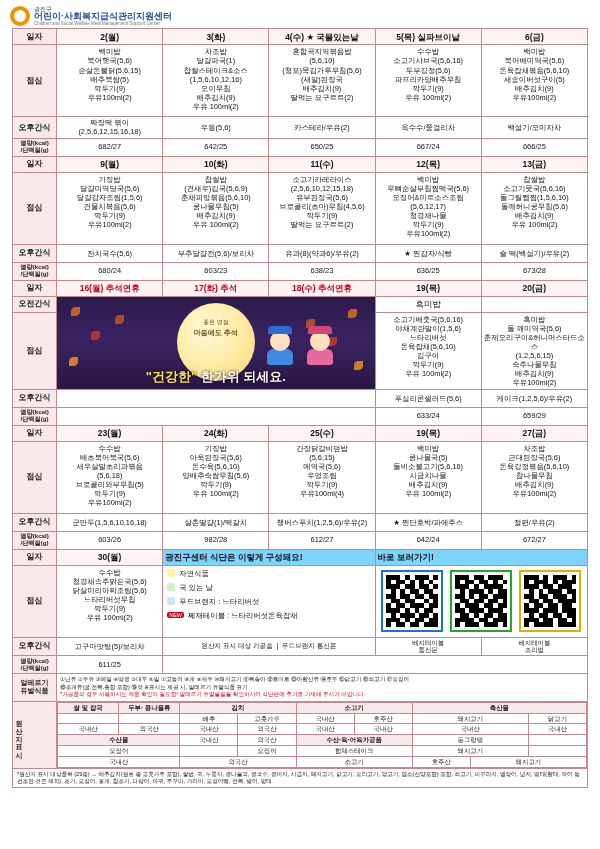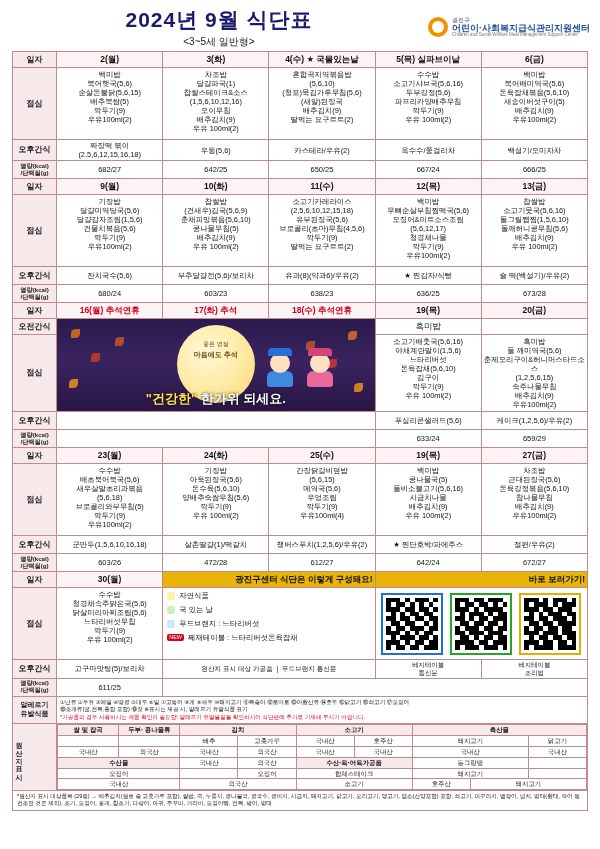--- a/index.html
+++ b/index.html
@@ -57,41 +57,37 @@
   .kidB .hat{background:#d6457a;}
   .kidB .body{background:#e86a9a;}
   .bn-text{position:absolute;left:0;right:0;bottom:4px;text-align:center;font-size:13px;font-weight:bold;color:#ffffff;text-shadow:0 0 3px #000;}
   .bn-text .hl{color:#ffe14d;}
   .leaf{position:absolute;width:9px;height:9px;border-radius:50% 0 50% 0;opacity:.9;}
   .qr{width:52px;height:52px;padding:3px;background:#fff;display:grid;grid-template-columns:repeat(11,1fr);grid-template-rows:repeat(11,1fr);gap:0;}
   .qr i{background:#000;}
   .qr.b1{border:2px solid #1e6fd9;}
   .qr.b2{border:2px solid #27a52b;}
   .qr.b3{border:2px solid #e0b000;}
-  .centerhead{text-align:right;font-weight:bold;font-size:8.5px;background:#eab308;}
+  .centerhead{text-align:left;font-weight:bold;font-size:8.5px;background:#7dd3fc;}
 
   
   .origin td{font-size:6.4px;text-align:center;padding:1px;}
   .origin .oh{background:#f7e9ea;font-weight:bold;}
   .vertlabel{writing-mode:vertical-rl;text-orientation:upright;font-size:7px;letter-spacing:1px;font-weight:bold;}
   .notes{font-size:5.6px;line-height:1.35;padding:2px 3px;}
   .notes .r{color:#d0021b;}
   .bottomnote{font-size:5.6px;line-height:1.3;padding:2px 4px;border:1px solid #c28b8b;border-top:none;margin:0 12px;}
   .smallicon{display:inline-block;width:8px;height:8px;border-radius:2px;vertical-align:-1px;}
   .newbadge{display:inline-block;font-size:5.5px;color:#fff;background:#d0021b;border-radius:2px;padding:0 2px;vertical-align:1px;}
 </style>
 </head>
 <body>
 <div id="page">
 
 <div class="hdr">
-  <div class="hdr-center">
-    <div class="hdr-title">2024년 9월 식단표</div>
-    <div class="hdr-sub">&lt;3~5세 일반형&gt;</div>
-  </div>
   <div class="logo-right">
     <div class="logo-mark"></div>
     <div class="logo-txt">
       <div class="logo-t1">광진구</div>
       <div class="logo-t2">어린이·사회복지급식관리지원센터</div>
       <div class="logo-t3">Children and Social Welfare Meal Management Support Center</div>
     </div>
   </div>
 </div>
 
@@ -347,21 +343,21 @@
     <td class="snack">군만두(1,5,6,10,16,18)</td>
     <td class="snack">살촌딸걀(1)/떡같치</td>
     <td class="snack">챙버스푸치(1,2,5,6)/우유(2)</td>
     <td class="snack">★ 찐단호박/파에주스</td>
     <td class="snack">절편/우유(2)</td>
   </tr>
   <tr>
     <td class="rowhead kcalhead" style="white-space:pre-line"><span>열량(kcal)
 /단백질(g)</span></td>
     <td class="kcal">603/26</td>
-    <td class="kcal">472/28</td>
+    <td class="kcal">982/28</td>
     <td class="kcal">612/27</td>
     <td class="kcal">642/24</td>
     <td class="kcal">672/27</td>
   </tr>
 
   <tr>
     <td class="rowhead">일자</td>
     <td class="datehead">30(월)</td>
     <td class="centerhead" colspan="2">광진구센터 식단은 이렇게 구성돼요!</td>
     <td class="centerhead" colspan="2">바로 보러가기!</td>

